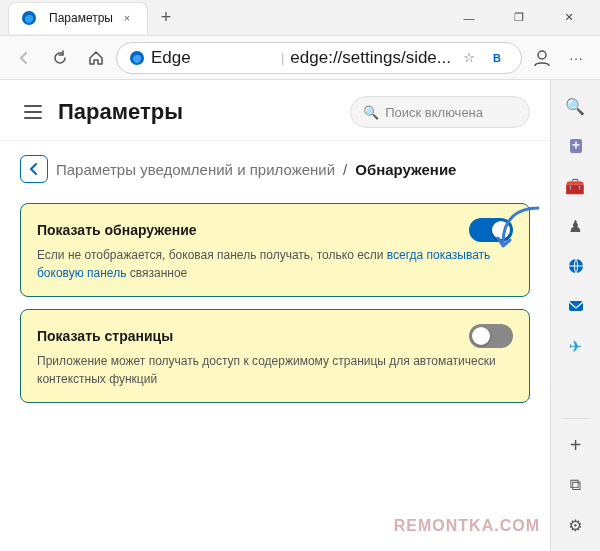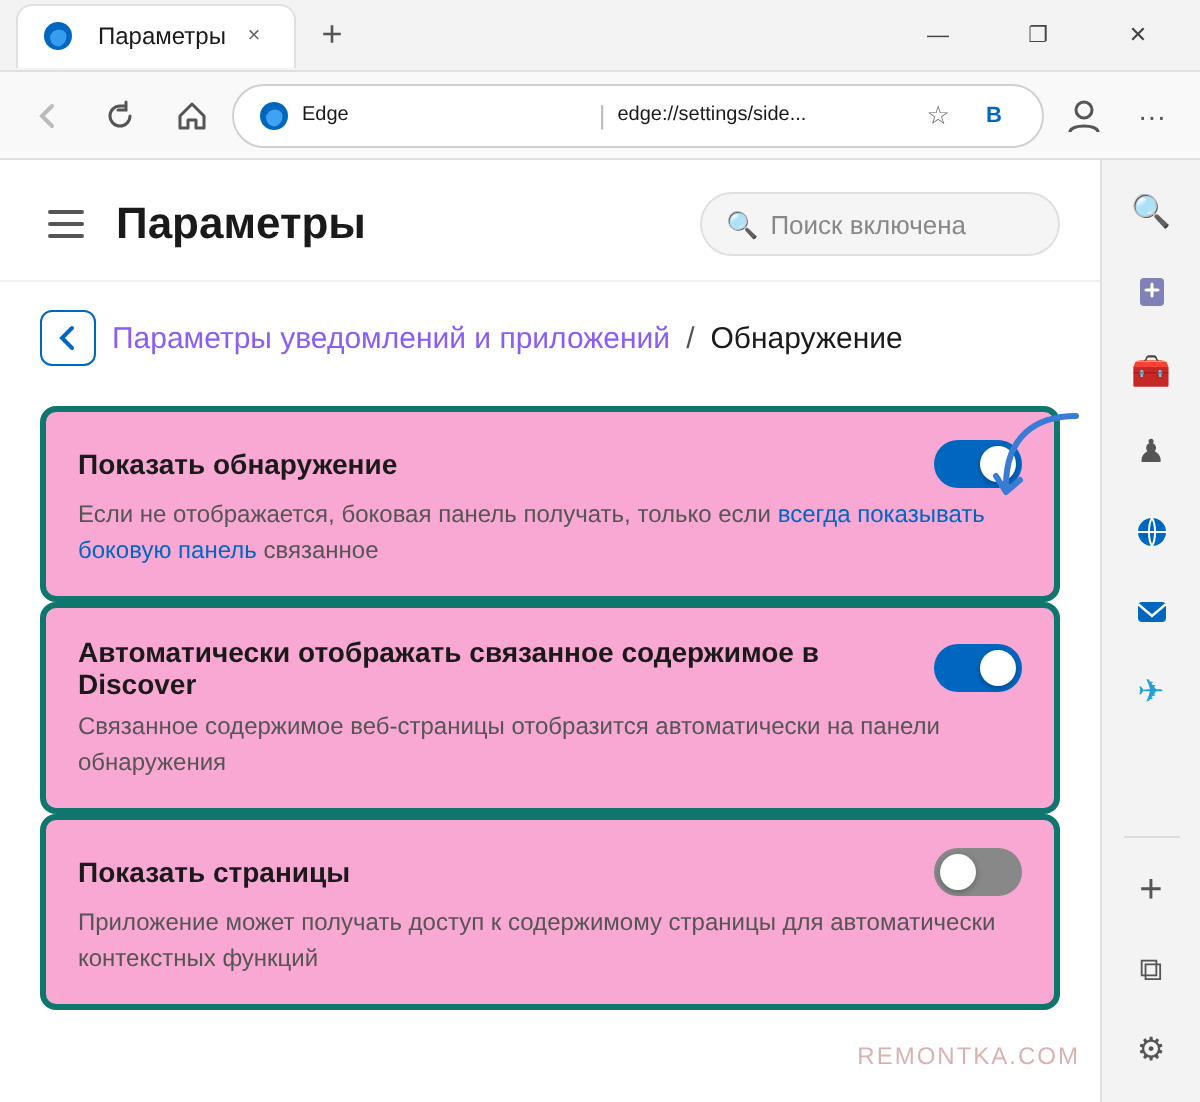--- a/index.html
+++ b/index.html
@@ -119,21 +119,21 @@
       height: 32px;
       padding: 0 12px;
       gap: 6px;
     }
     .address-edge-logo {
       width: 16px;
       height: 16px;
       flex-shrink: 0;
     }
     .address-text {
-      font-size: 10px;
+      font-size: 17px;
       color: #1a1a1a;
       flex: 1;
     }
     .address-icons {
       display: flex;
       gap: 4px;
       align-items: center;
     }
     .addr-icon {
       width: 24px;
@@ -230,45 +230,46 @@
       display: flex;
       align-items: center;
       justify-content: center;
       cursor: pointer;
       color: #0067c0;
       font-size: 14px;
       flex-shrink: 0;
     }
     .breadcrumb-link {
       font-size: 15px;
-      color: #8b5cf6;
+      color: #737373;
       cursor: pointer;
       text-decoration: none;
     }
     .breadcrumb-sep {
       font-size: 15px;
       color: #555;
     }
     .breadcrumb-current {
       font-size: 15px;
-      font-weight: 400;
+      font-weight: 700;
       color: #1a1a1a;
     }
 
     
     .settings-content {
       padding: 10px 20px 20px 20px;
     }
 
     
     .setting-item {
-      border: 3px solid #0f766e;
+      border: 1px solid #0f766e;
       border-radius: 8px;
       padding: 14px 16px;
-      background: #f9a8d4;
+      margin-bottom: 12px;
+      background: #fef9c3;
     }
     .setting-row {
       display: flex;
       align-items: center;
       justify-content: space-between;
       margin-bottom: 4px;
     }
     .setting-label {
       font-size: 14px;
       font-weight: 600;
@@ -341,23 +342,23 @@
       height: 1px;
       background: #ddd;
       margin: 4px 0;
     }
 
     
     .watermark {
       position: fixed;
       bottom: 16px;
       right: 60px;
-      font-size: 12px;
+      font-size: 16px;
       color: rgba(180,100,100,0.5);
-      font-weight: 400;
+      font-weight: 700;
       letter-spacing: 1px;
       pointer-events: none;
     }
   </style>
 </head>
 <body>
 
 <div class="title-bar">
   <div class="tab-area">
     <div class="tab">
@@ -456,31 +457,20 @@
             <div class="toggle-track on">
               <div class="toggle-thumb"></div>
             </div>
           </div>
         </div>
         <div class="setting-desc">
           <span>Если не отображается, боковая панель получать, только если </span><a href="#" id="sidebar-link">всегда показывать боковую панель</a><span> связанное</span>
         </div>
       </div>
 
-      <div class="setting-item">
-        <div class="setting-row">
-          <span class="setting-label">Автоматически отображать связанное содержимое в Discover</span>
-          <div class="toggle">
-            <div class="toggle-track on">
-              <div class="toggle-thumb"></div>
-            </div>
-          </div>
-        </div>
-        <div class="setting-desc">Связанное содержимое веб-страницы отобразится автоматически на панели обнаружения</div>
-      </div>
 
       <div class="setting-item">
         <div class="setting-row">
           <span class="setting-label">Показать страницы</span>
           <div class="toggle">
             <div class="toggle-track off">
               <div class="toggle-thumb"></div>
             </div>
           </div>
         </div>

